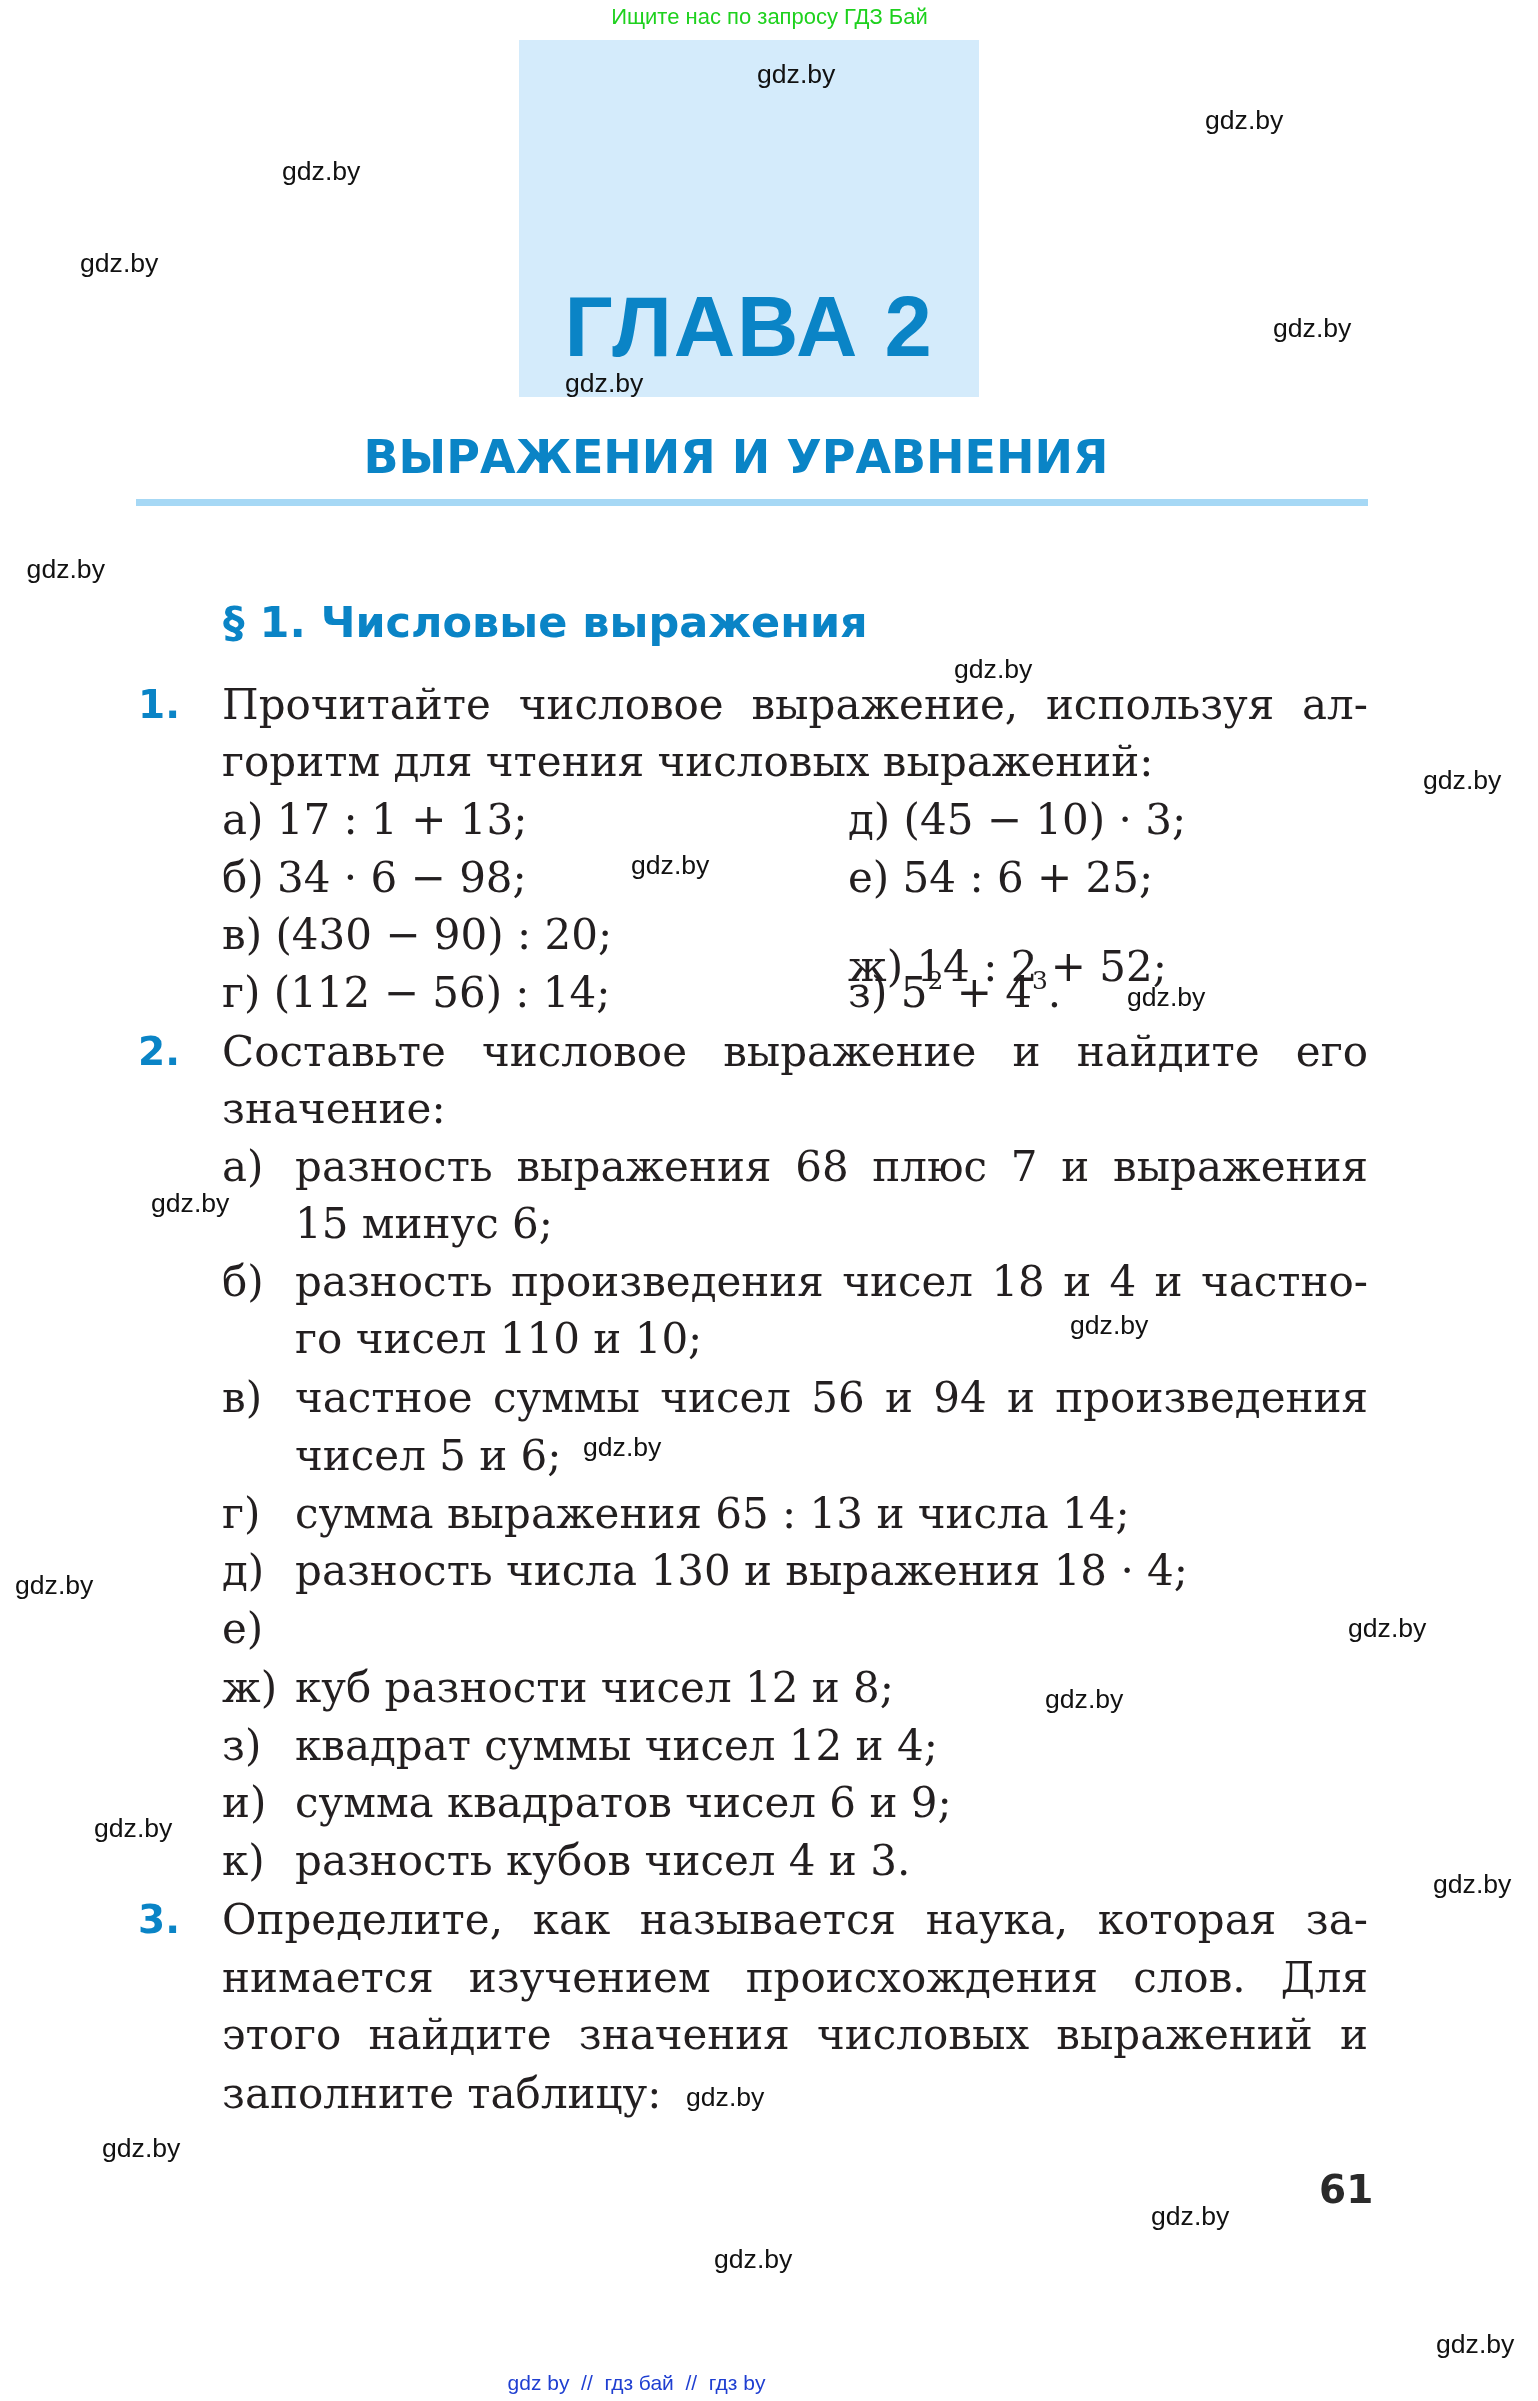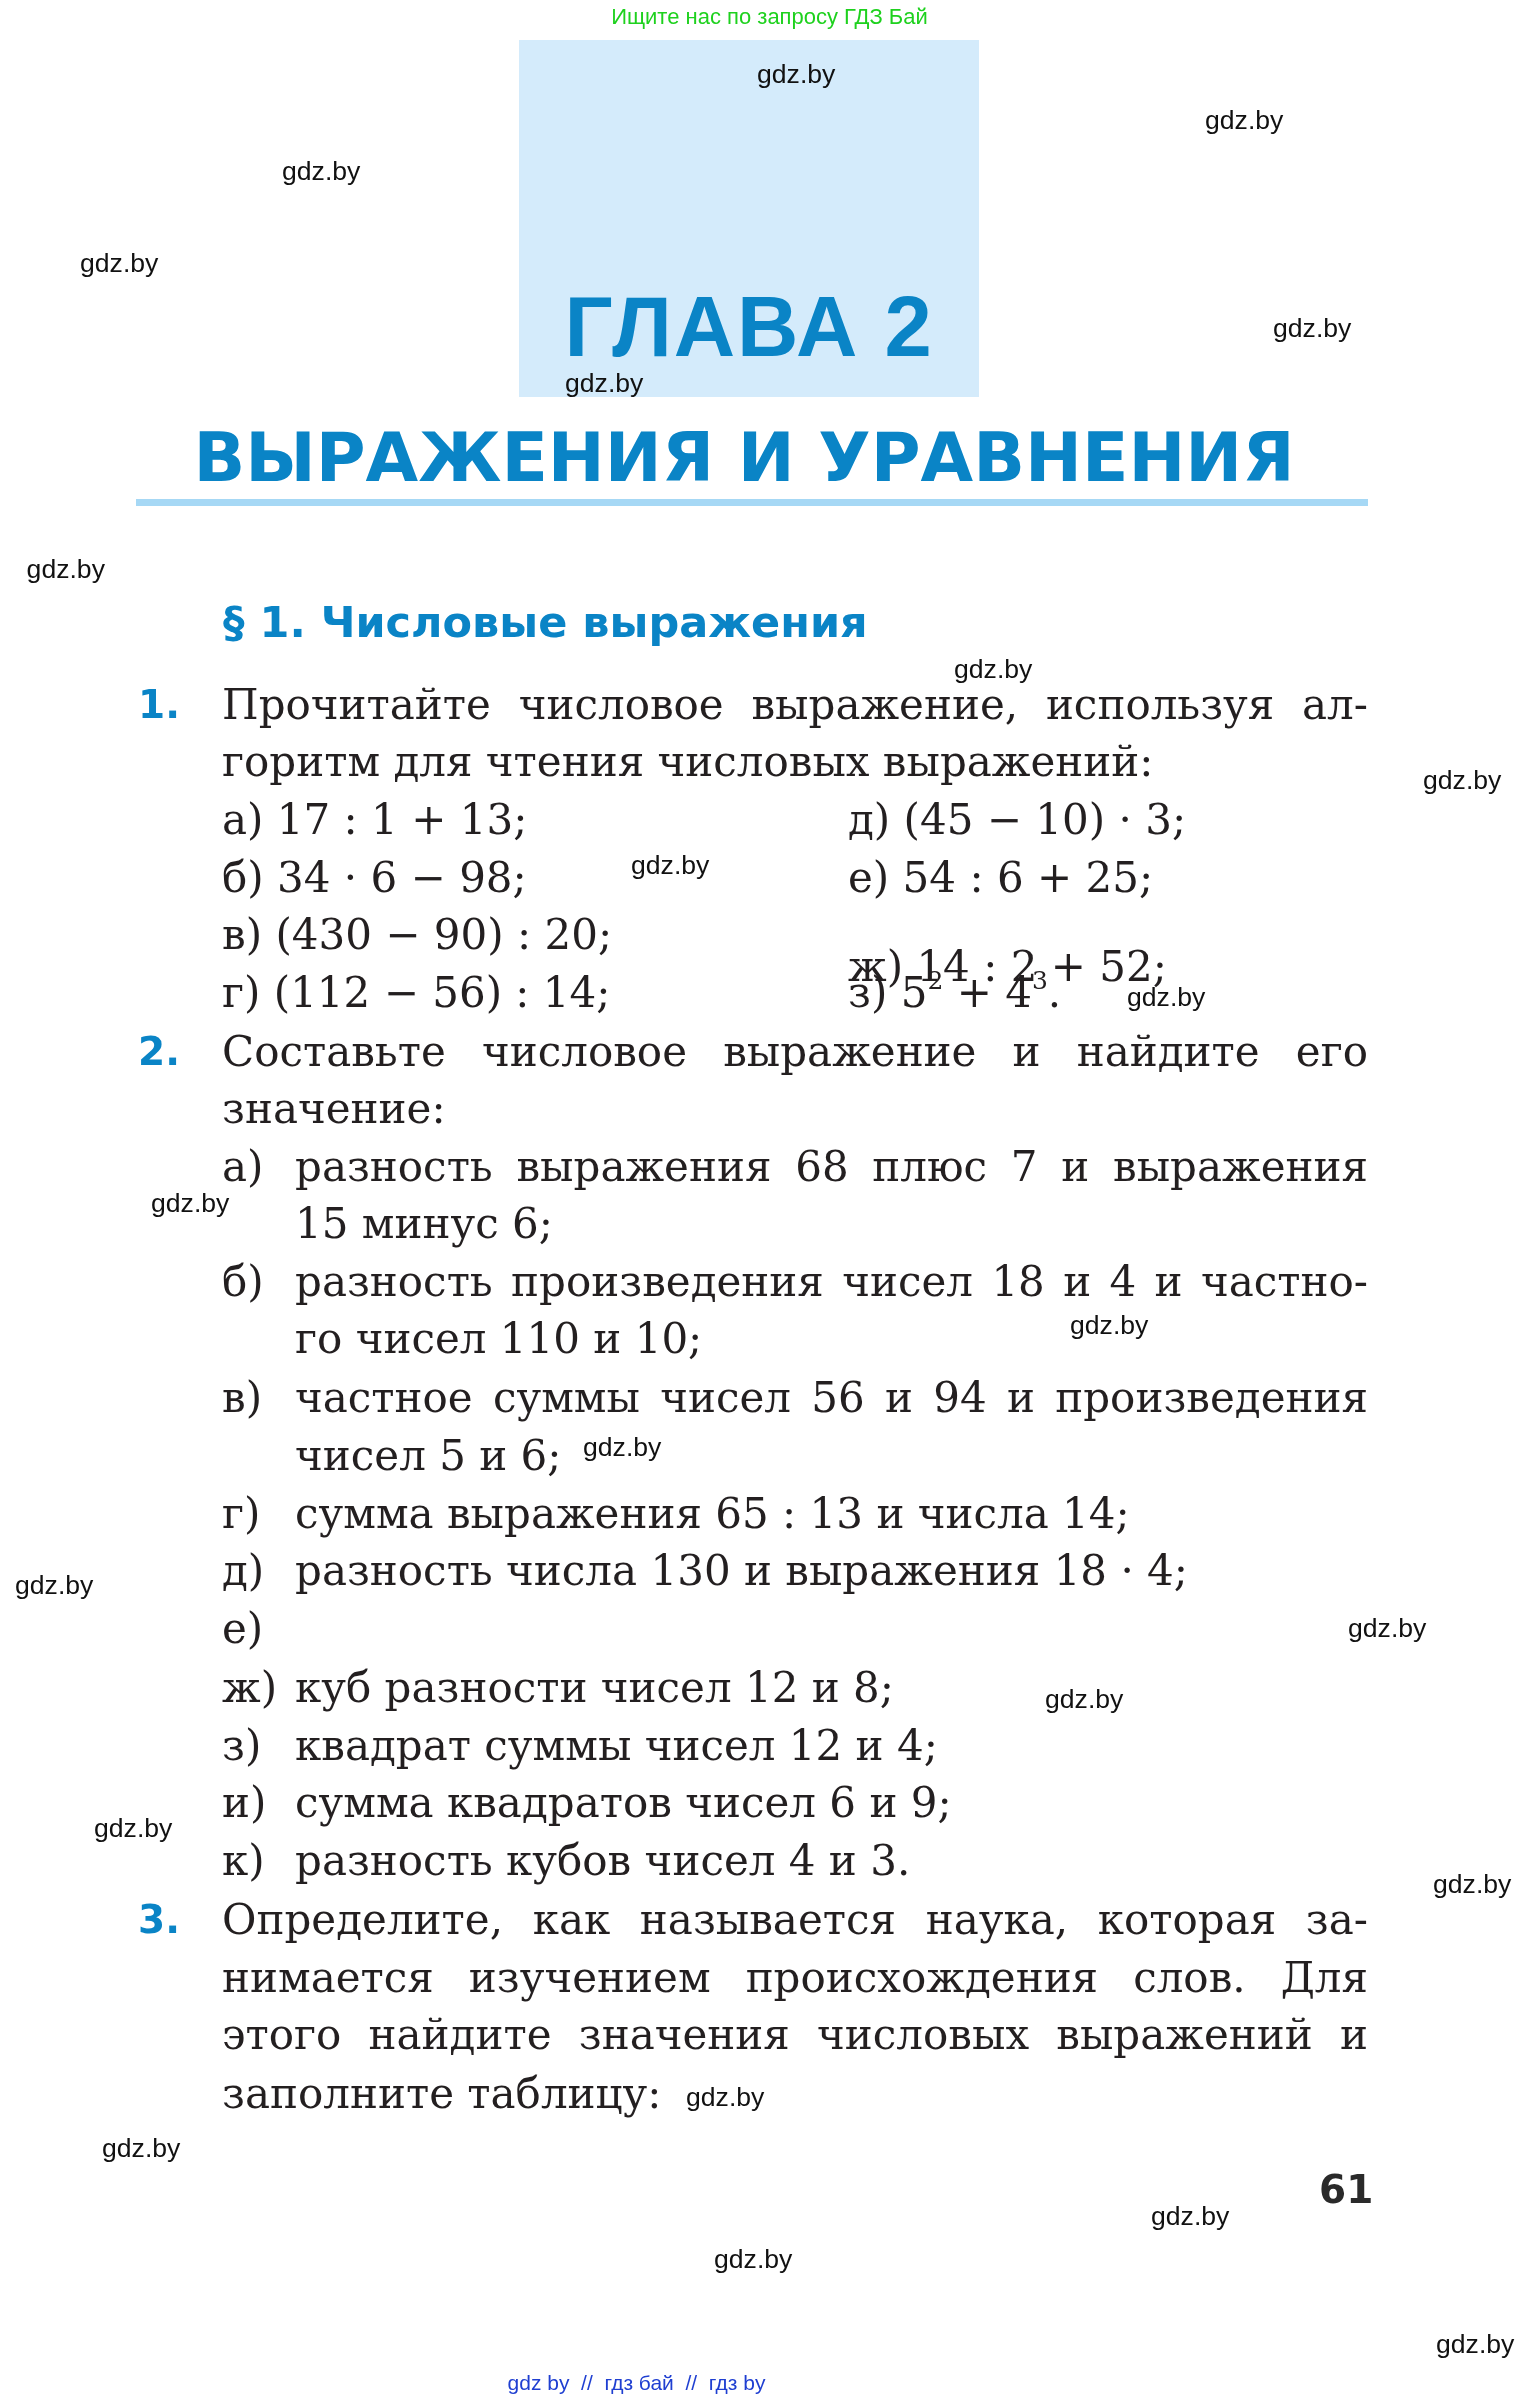--- a/index.html
+++ b/index.html
@@ -1,21 +1,21 @@
 <!DOCTYPE html>
 <html style="font-size:14px"><head>
 <meta charset="utf-8">
 <style>
   html, body { margin: 0; padding: 0; background: #ffffff; }
   body { width: 1539px; height: 2401px; position: relative; overflow: hidden; }
   .abs { position: absolute; }
   .top-banner { left: 0; width: 1539px; top: 3.5px; text-align: center; font-family: "Liberation Sans", sans-serif; font-size: 22px; color: #1ed11e; line-height: 26.6px; }
   .chapter-box { left: 519px; top: 40px; width: 460px; height: 357px; background: #d4ebfb; }
   .chapter-title { left: 519px; width: 460px; top: 282px; text-align: center; font-family: Liberation Sans, sans-serif; font-weight: bold; font-size: 85px; line-height: 89px; color: #0a84c6; letter-spacing: 1.8px; }
-  .chapter-subtitle { left: 128px; width: 1232px; top: 424px; text-align: center; font-family: "DejaVu Sans", sans-serif; font-weight: bold; font-size: 68px; line-height: 67px; color: #0a84c6; letter-spacing: 0px; }
+  .chapter-subtitle { left: 120px; width: 1232px; top: 424px; text-align: center; font-family: "DejaVu Sans", sans-serif; font-weight: bold; font-size: 46px; line-height: 67px; color: #0a84c6; letter-spacing: 0px; }
   .rule { left: 136px; top: 499px; width: 1232px; height: 7px; background: #a6d8f5; }
   .section-heading { left: 223px; top: 594px; font-family: "DejaVu Sans", sans-serif; font-weight: bold; font-size: 43px; line-height: 57px; color: #0a84c6; white-space: nowrap; }
   .task-num { font-family: "DejaVu Sans", sans-serif; font-weight: bold; font-size: 39px; line-height: 58px; color: #0a84c6; left: 138px; }
   .line { font-family: "DejaVu Serif", serif; font-size: 42px; line-height: 58px; color: #231f20; white-space: nowrap; }
   .justify { text-align: justify; text-align-last: justify; white-space: normal; }
   .lbl { position: absolute; left: 222px; }
   .txt { position: absolute; left: 295px; }
   .wm { font-family: "Liberation Sans", sans-serif; font-size: 26.6px; line-height: 30px; color: #111111; white-space: nowrap; }
   .page-num { left: 1319px; top: 2168px; font-family: "DejaVu Sans", sans-serif; font-weight: bold; font-size: 39px; line-height: 44px; color: #2a2a2a; }
   .footer { left: 0; width: 1273px; top: 2370px; text-align: center; font-family: "Liberation Sans", sans-serif; font-size: 21px; line-height: 26.6px; color: #1f3fd1; white-space: pre; }

